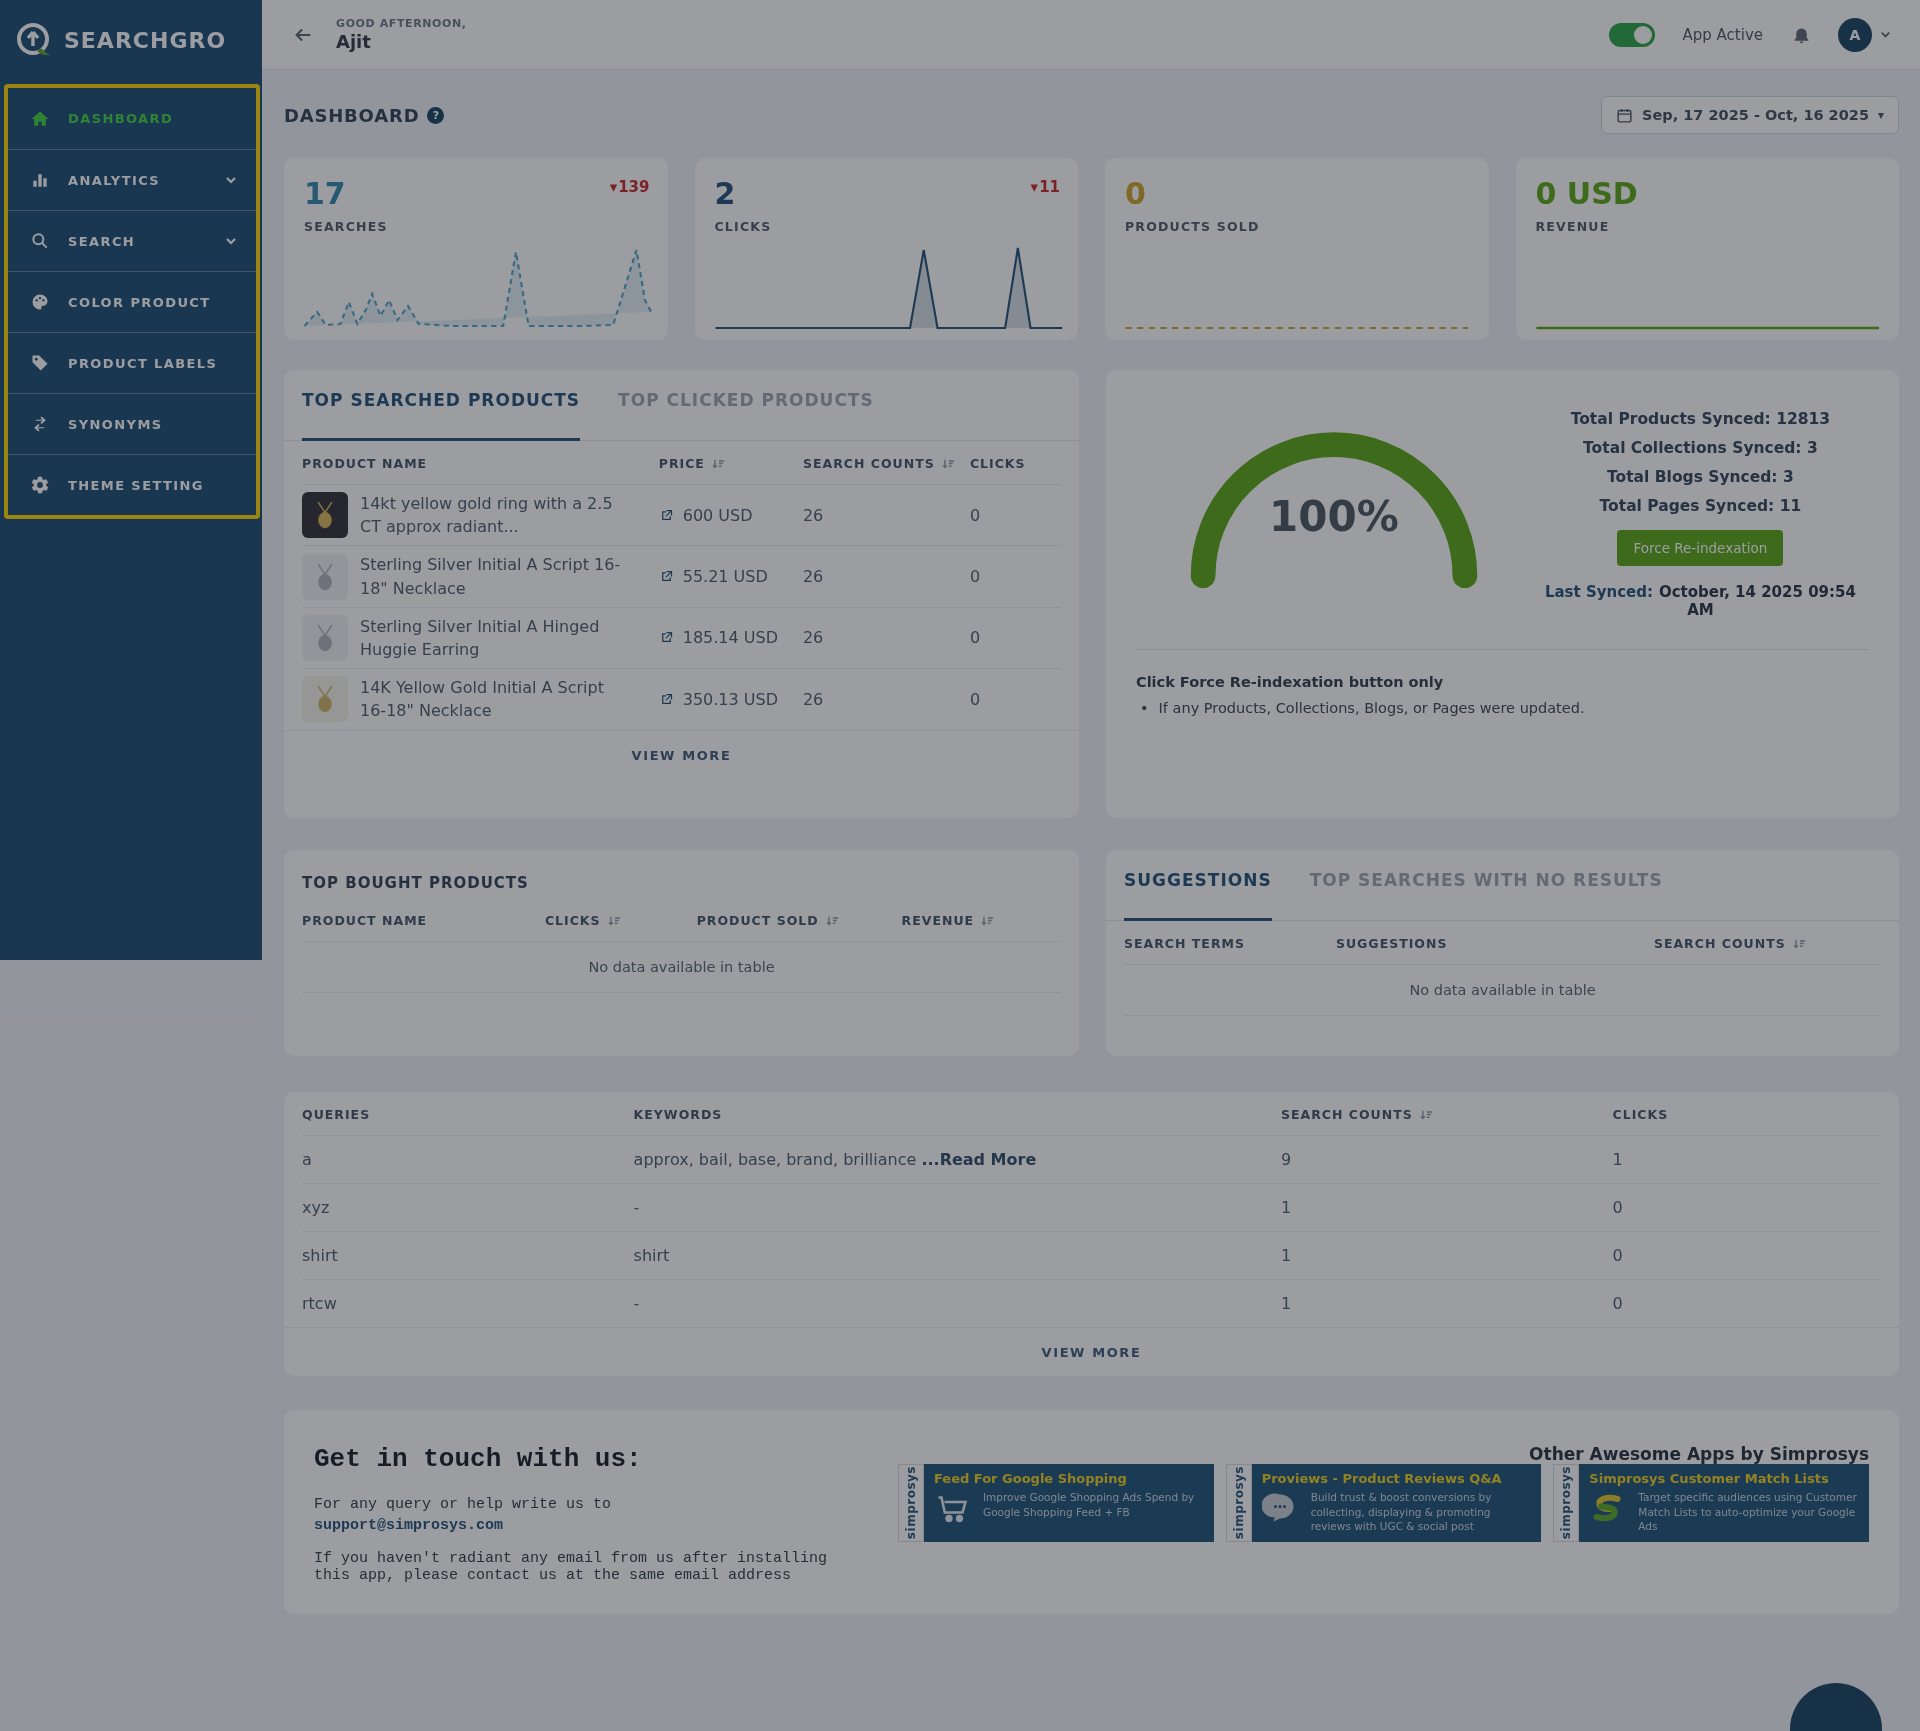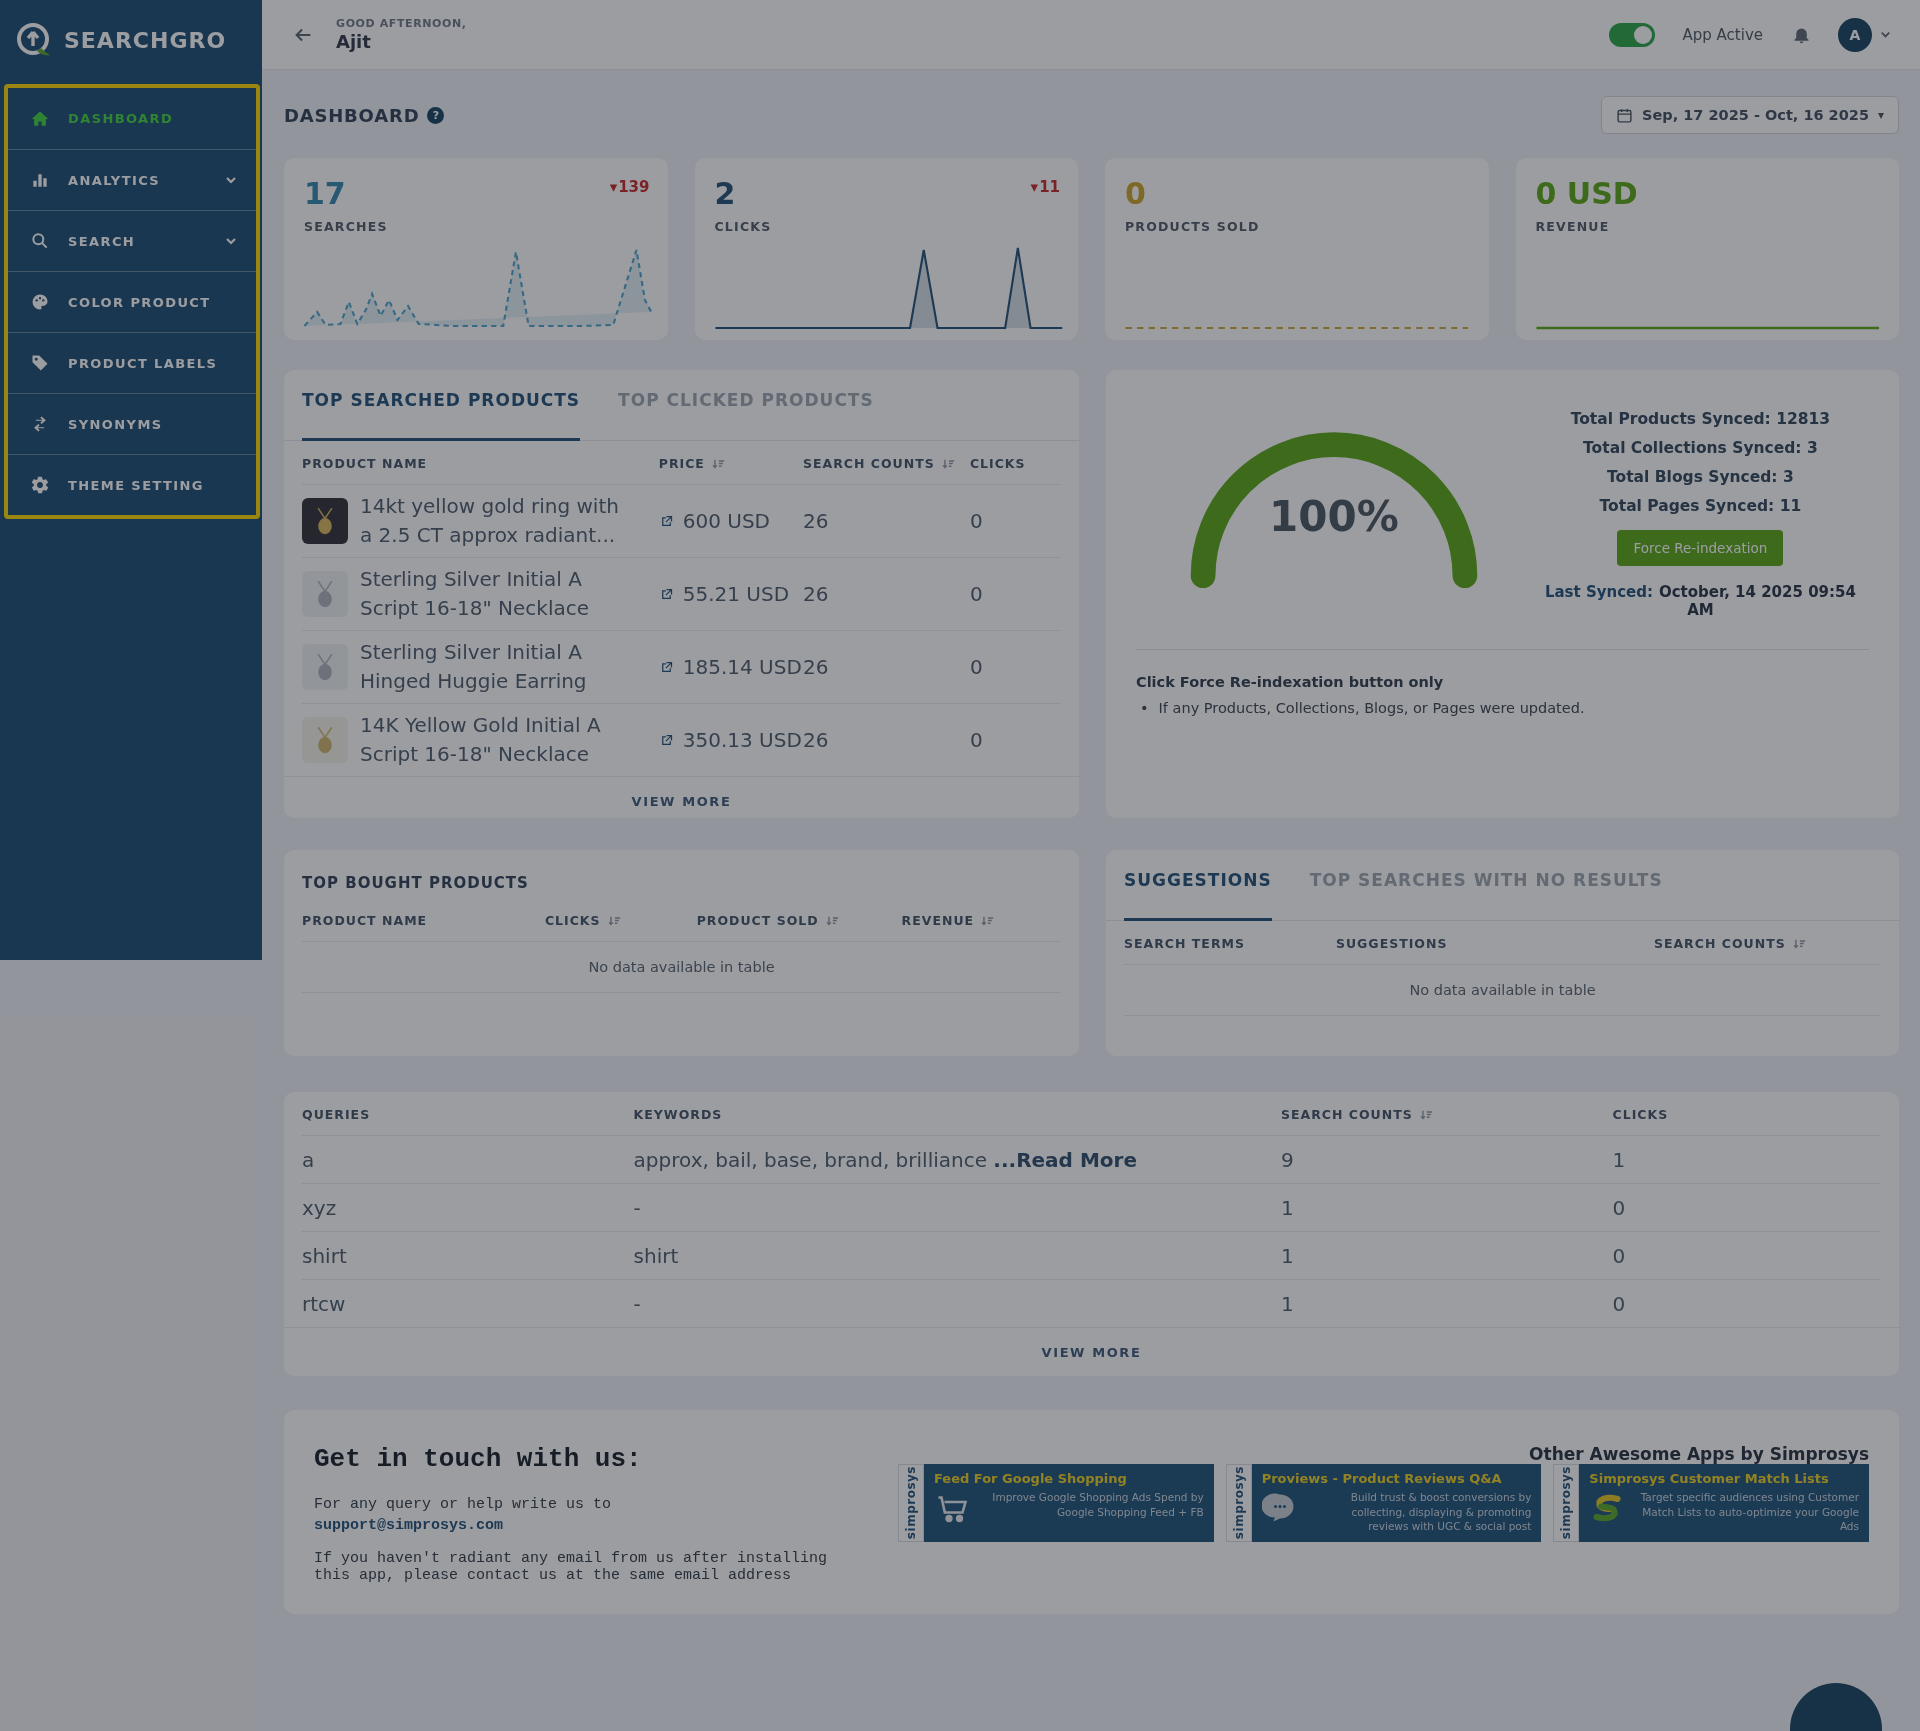--- a/index.html
+++ b/index.html
@@ -66,21 +66,21 @@
   .tab { font-size:17px; font-weight:bold; letter-spacing:1px; padding-bottom:28px; cursor:pointer; color:#9aa4ae; }
   .tab.active { color:#1d4e75; border-bottom:3px solid #1d4e75; margin-bottom:-1px; }
   .tbl { padding:0 18px; }
   .g-head { font-size:12.5px; font-weight:bold; letter-spacing:1px; color:#3f5065; padding:15px 0 13px; }
   .g-head .hc { display:flex; align-items:center; gap:6px; }
   .sort-ic { width:14px; height:14px; color:#8a94a0; cursor:pointer; }
   .tp-grid { display:grid; grid-template-columns:47% 19% 22% 12%; align-items:center; }
   .tb-grid { display:grid; grid-template-columns:32% 20% 27% 21%; align-items:center; }
   .sg-grid { display:grid; grid-template-columns:28% 42% 30%; align-items:center; }
   .tq-grid { display:grid; grid-template-columns:21% 41% 21% 17%; align-items:center; }
-  .g-row { border-top:1px solid #e6e9ed; min-height:57px; font-size:20px; color:#4a5a6a; }
+  .g-row { border-top:1px solid #e6e9ed; min-height:57px; font-size:16px; color:#4a5a6a; }
   .name-cell { display:flex; align-items:center; gap:12px; padding:7px 0; }
   .thumb { width:46px; height:46px; flex:0 0 46px; border-radius:6px; display:flex; align-items:center; justify-content:center; }
   .thumb svg { width:34px; height:34px; }
   .thumb[data-image="gold-ring-photo"] { background:#2e2c33; color:#d8b75a; }
   .thumb[data-image="silver-pendant"] { background:#eef0f3; color:#a9b0ba; }
   .thumb[data-image="silver-earrings"] { background:#eef0f3; color:#a9b0ba; }
   .thumb[data-image="gold-pendant"] { background:#f5f2e9; color:#cdb268; }
   .pname { line-height:1.45; max-width:270px; }
   .price-cell { display:flex; align-items:center; gap:9px; }
   .ext-ic { width:15px; height:15px; color:#1d4e75; cursor:pointer; flex:0 0 15px; }
@@ -118,21 +118,21 @@
   .contact-email { font-size:15px; font-weight:bold; color:#1d4e75; margin-bottom:16px; cursor:pointer; }
   .contact-l2 { font-size:15px; color:#2e3942; }
   .apps { flex:1; }
   .apps-title { text-align:right; font-size:17px; font-weight:bold; color:#212d3a; }
   .banners { display:flex; gap:12px; }
   .banner { flex:1; height:78px; display:flex; cursor:pointer; }
   .b-strip { width:26px; background:#fff; border:1px solid #d8dce0; display:flex; align-items:center; justify-content:center; }
   .b-strip span { writing-mode:vertical-rl; transform:rotate(180deg); font-size:12px; font-weight:bold; color:#1d4e75; letter-spacing:.5px; }
   .b-body { flex:1; background:#1a5078; padding:7px 10px 6px; overflow:hidden; }
   .b-title { font-size:13px; font-weight:bold; color:#eecf1d; margin-bottom:4px; white-space:nowrap; }
-  .b-row { display:flex; gap:13px; align-items:flex-start;text-align:right; }
+  .b-row { display:flex; gap:13px; align-items:flex-start; }
   .b-ic { width:36px; height:36px; flex:0 0 36px; }
   .b-desc { font-size:10.5px; line-height:1.4; color:#ccd5dd; }
 
   .chat-bubble { position:absolute; right:38px; bottom:-44px; width:92px; height:92px; border-radius:50%; background:#12415f; z-index:20; cursor:pointer; }
 </style>
 </head>
 <body>
 
 <div class="sidebar">
   <div class="logo-row">

